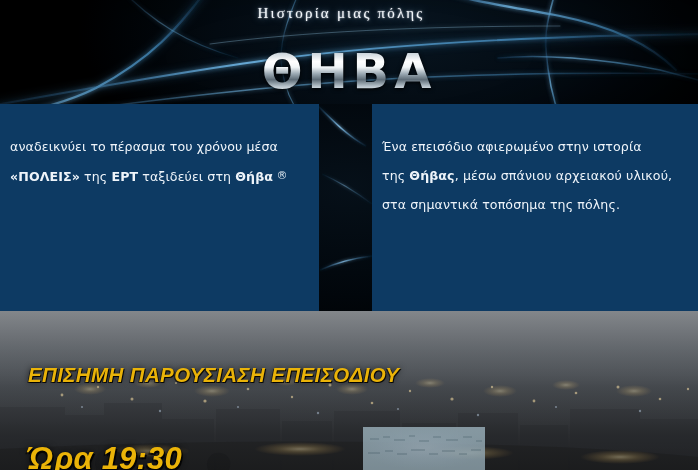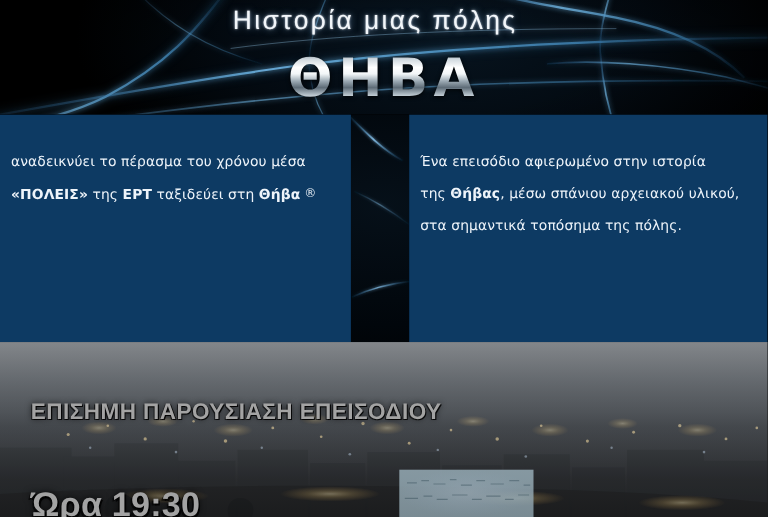--- a/index.html
+++ b/index.html
@@ -47,22 +47,22 @@
     pointer-events: none;
   }
 
   .hero-subtitle {
     position: absolute;
     left: 0;
     top: 5px;
     width: 682px;
     text-align: center;
     color: #f2f6fa;
-    font-family: Liberation Sans, sans-serif;
-    font-size: 24px;
+    font-family: Liberation Serif, serif;
+    font-size: 15px;
     font-weight: 400;
     letter-spacing: 2.2px;
     text-shadow: 0 0 7px rgba(150,200,255,0.55), 0 0 2px rgba(255,255,255,0.8);
     white-space: nowrap;
   }
 
   .hero-title {
     position: absolute;
     left: 0;
     top: 47px;
@@ -180,21 +180,22 @@
   }
 
   .event-text {
     position: absolute;
     left: 0;
     top: 0;
     width: 698px;
     height: 159px;
     padding-left: 26px;
     box-sizing: border-box;
-    color: #a3a3a3;
+    color: #eab308;
+    font-style: italic;
   }
   .event-line1 {
     position: absolute;
     left: 28px;
     top: 52px;
     font-family: "Liberation Sans", sans-serif;
     font-size: 20.5px;
     font-weight: 700;
     letter-spacing: 0.4px;
     text-shadow: 1px 1px 0 rgba(0,0,0,0.85), -1px 1px 0 rgba(0,0,0,0.6),

